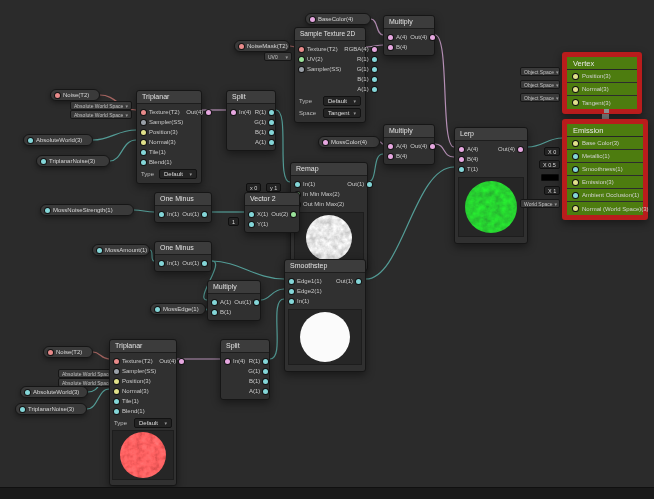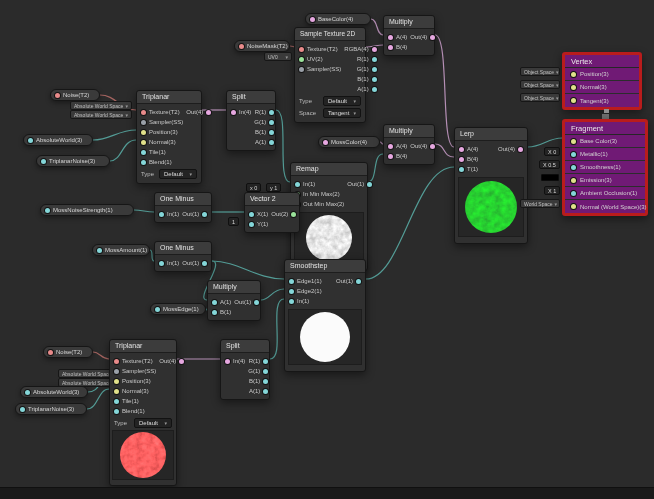--- a/index.html
+++ b/index.html
@@ -30,21 +30,21 @@
 
   .pill{position:absolute;z-index:2;height:12px;display:flex;align-items:center;gap:3px;background:#3a3a3a;
         border:1px solid #161616;border-radius:7px;padding:0 6px 0 4px;font-size:6px;color:#d6d6d6;
         box-shadow:0 2px 5px rgba(0,0,0,.4);white-space:nowrap}
   .minipill{position:absolute;z-index:2;height:9px;display:flex;align-items:center;gap:2px;background:#3a3a3a;
         border:1px solid #161616;border-radius:2px;padding:0 3px;font-size:5px;color:#c2c2c2;white-space:nowrap}
   .vchip{position:absolute;z-index:2;height:9px;display:flex;align-items:center;background:#242424;
         border:1px solid #101010;border-radius:2px;font-size:5.5px;color:#d8d8d8;padding:0 3px;white-space:nowrap}
   .swatch{position:absolute;z-index:2;width:18px;height:7px;border:1px solid #0c0c0c;border-radius:1px}
 
-  .panel{position:absolute;z-index:2;background:#701a75;border:3px solid #b91c1c;border-radius:3px;
+  .panel{position:absolute;z-index:2;background:#4d7c0f;border:5px solid #b91c1c;border-radius:3px;
          box-shadow:0 3px 8px rgba(0,0,0,.45)}
   .ptitle{font-size:7.5px;line-height:9px;color:#e8e8e8;padding:2px 6px;border-bottom:1px solid #262626;height:13px}
   .prowp{display:flex;align-items:center;gap:4px;height:13px;padding:0 6px;border-bottom:1px solid #2c2c2c;
          font-size:6px;color:#d2d2d2;white-space:nowrap}
   .prowp:last-child{border-bottom:none}
 
   .statusbar{position:absolute;left:0;right:0;top:487px;height:12px;background:#1a1a1a;border-top:1px solid #101010;z-index:3}
   .iconbtn{position:absolute;z-index:2}
 </style>
 </head>
@@ -677,21 +677,21 @@
       <span class="arr">▾</span>
   </div>
 
   <div class="iconbtn" style="left:600px;top:106px">
     <svg width="12" height="12" viewBox="0 0 12 12">
       <rect x="4" y="1" width="5" height="4" fill="#8f8f8f"></rect>
       <rect x="2" y="6" width="7" height="5" fill="#6d6d6d"></rect>
     </svg>
   </div>
   <div class="panel" style="left:562px;top:119px;width:86px">
-    <div class="ptitle">Fragment</div>
+    <div class="ptitle">Emission</div>
     <div class="prowp">
         <span class="dot d3"></span>
         <span>Base Color(3)</span>
       </div>
     <div class="prowp">
         <span class="dot d1"></span>
         <span>Metallic(1)</span>
       </div>
     <div class="prowp">
         <span class="dot d1"></span>

